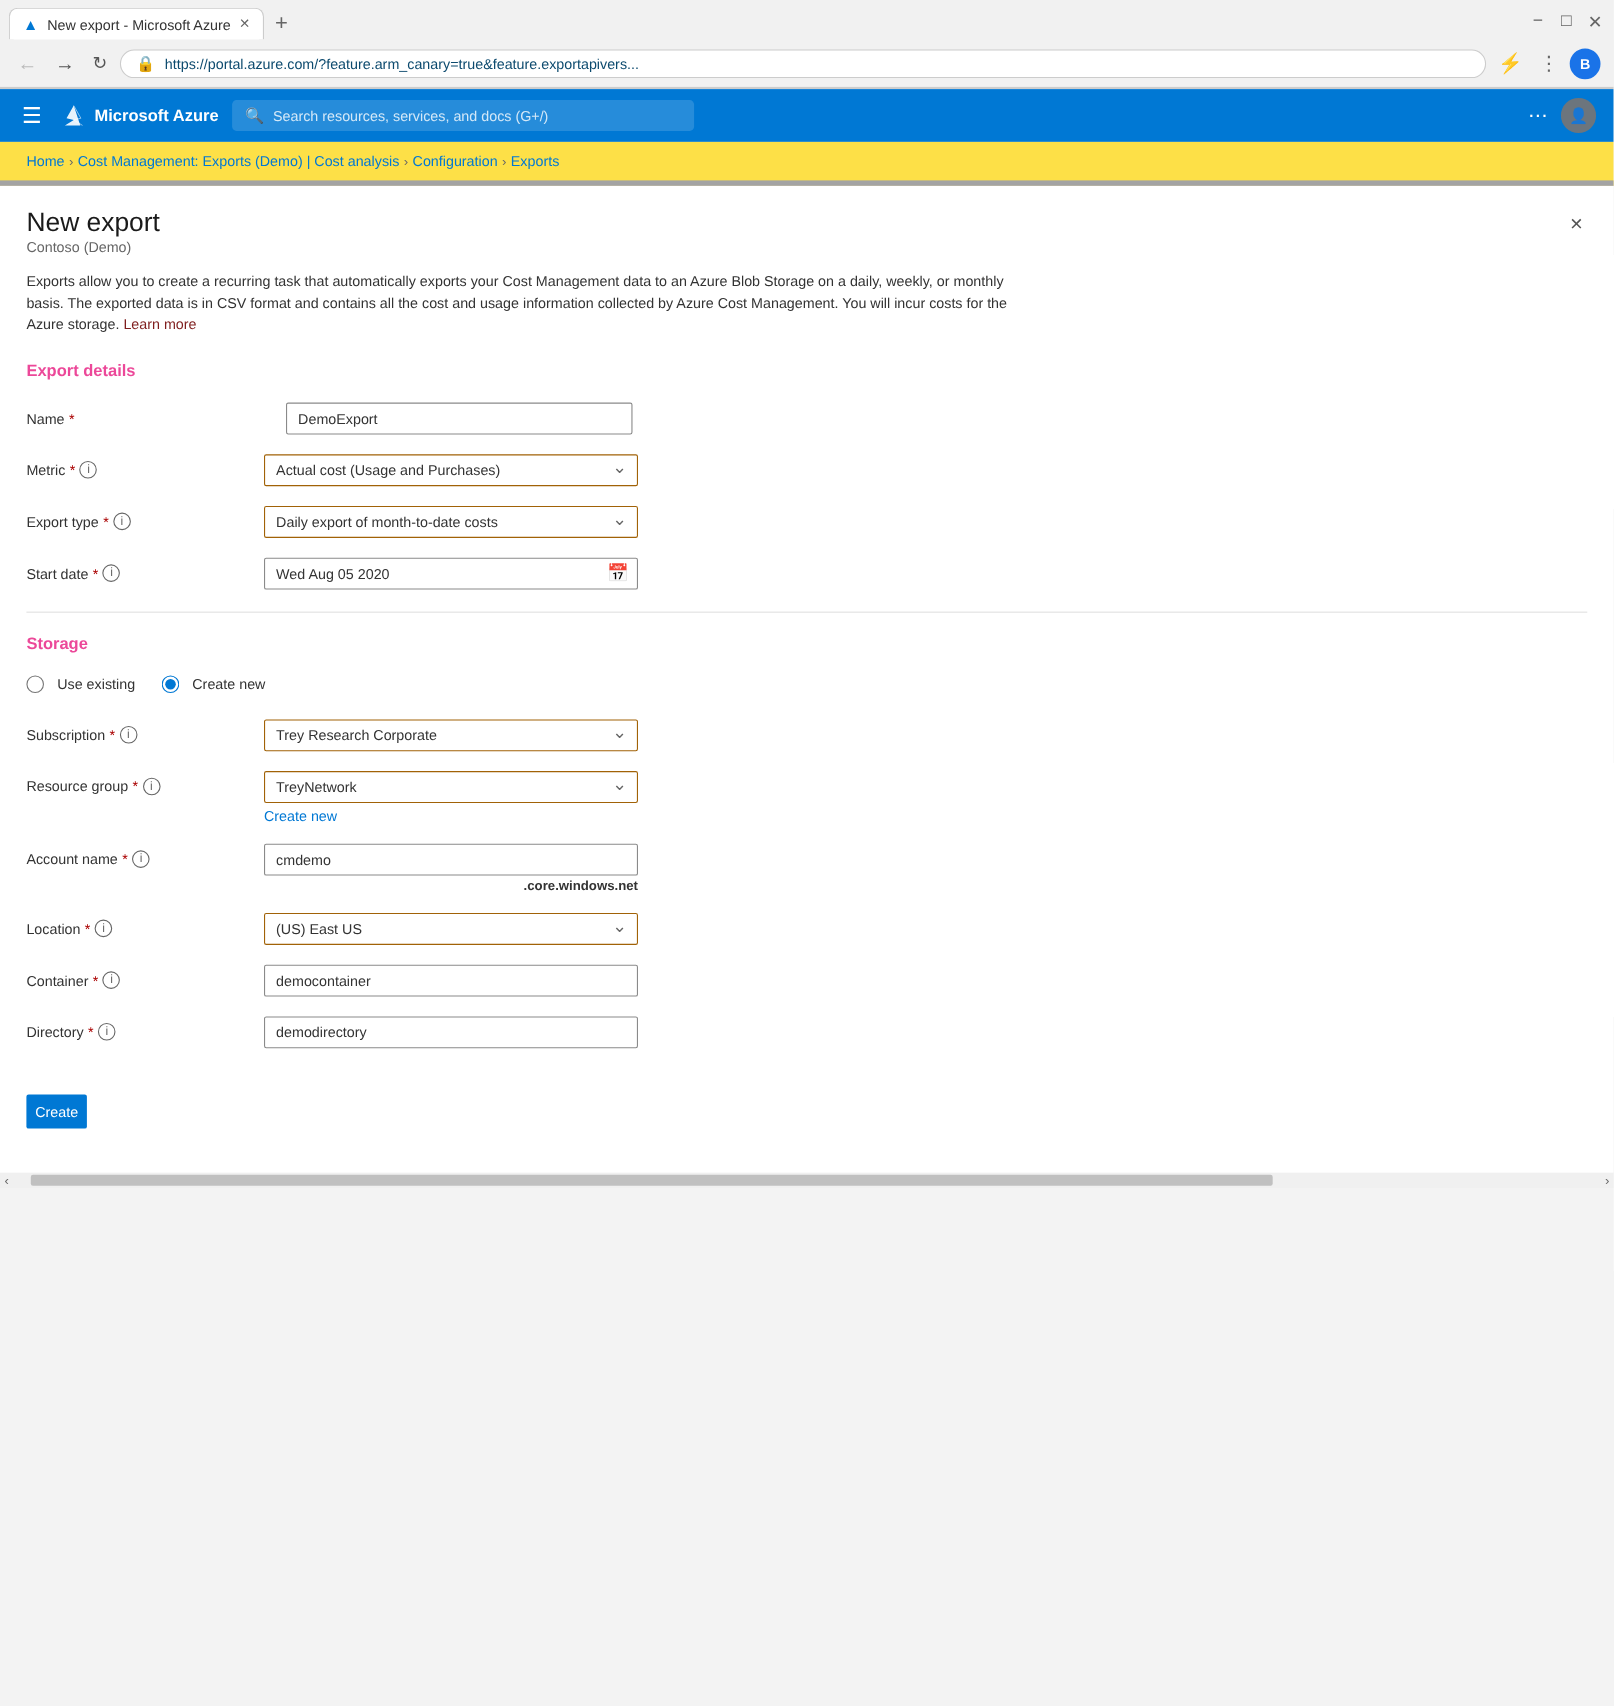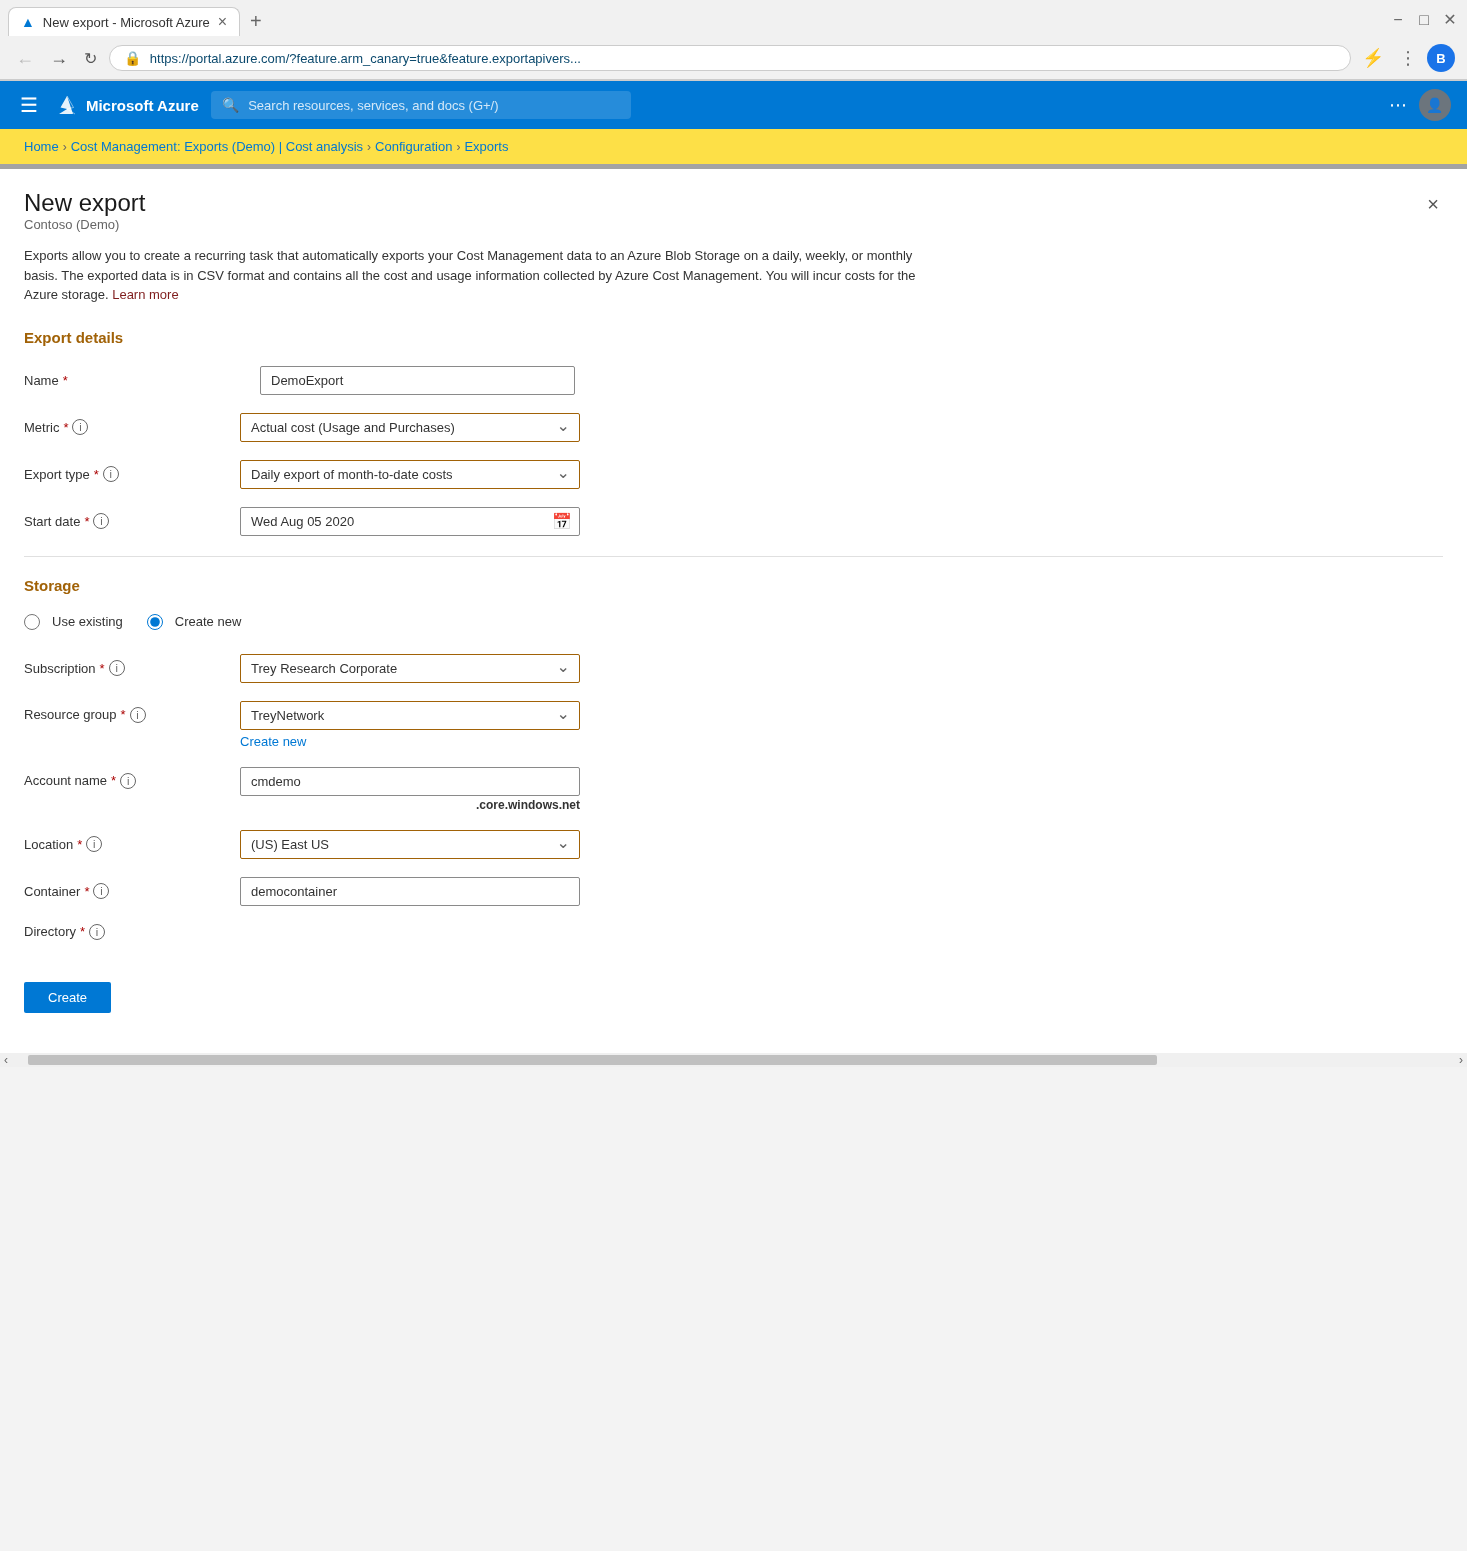--- a/index.html
+++ b/index.html
@@ -50,21 +50,21 @@
     .main-content { background: white; padding: 20px 24px 40px 24px; min-height: 800px; position: relative; }
     .page-header { display: flex; align-items: flex-start; justify-content: space-between; margin-bottom: 4px; }
     .page-title { font-size: 24px; font-weight: 300; color: #1a1a1a; }
     .page-subtitle { font-size: 13px; color: #666; margin-bottom: 10px; }
     .close-btn { background: none; border: none; font-size: 20px; cursor: pointer; color: #555; padding: 4px; }
 
     .description { font-size: 13px; color: #333; line-height: 1.5; margin-bottom: 24px; max-width: 900px; }
     .learn-more { color: #7f1d1d; cursor: pointer; text-decoration: none; }
 
     
-    .section-title { font-size: 15px; font-weight: 600; color: #a16207; margin-bottom: 20px; }
+    .section-title { font-size: 15px; font-weight: 600; color: #ec4899; margin-bottom: 20px; }
 
     
     .form-row { display: flex; align-items: center; margin-bottom: 18px; gap: 16px; }
     .form-label { width: 200px; font-size: 13px; color: #333; display: flex; align-items: center; gap: 4px; flex-shrink: 0; }
     .required-star { color: #a00; }
     .info-icon { width: 16px; height: 16px; border-radius: 50%; border: 1px solid #666; display: inline-flex; align-items: center; justify-content: center; font-size: 11px; color: #666; cursor: pointer; flex-shrink: 0; }
     .form-input { width: 100%; border: 1px solid #8a8a8a; padding: 6px 10px; font-size: 13px; color: #333; outline: none; border-radius: 2px; background: white; }
     .form-select { width: 100%; border: 1px solid #a16207; padding: 6px 10px; font-size: 13px; color: #333; outline: none; border-radius: 2px; background: white; appearance: none; -webkit-appearance: none; cursor: pointer; }
     .select-wrapper { position: relative; width: 100%; max-width: 340px; }
     .select-wrapper::after { content: '⌄'; position: absolute; right: 10px; top: 50%; transform: translateY(-60%); pointer-events: none; color: #666; font-size: 16px; }
@@ -78,21 +78,21 @@
     .radio-label { display: flex; align-items: center; gap: 12px; cursor: pointer; font-size: 13px; color: #333; }
     .radio-input { width: 16px; height: 16px; accent-color: #0078d4; cursor: pointer; }
 
     
     .create-new-link { color: #0078d4; cursor: pointer; font-size: 13px; text-decoration: none; display: block; margin-top: 4px; }
 
     
     .input-suffix { text-align: right; font-size: 12px; color: #333; max-width: 340px; margin-top: 2px; font-weight: 600; }
 
     
-    .create-btn { background: #0078d4; color: white; border: none; padding: 8px 24px; font-size: 13px; cursor: pointer; border-radius: 2px; margin-top: 24px; }
+    .create-btn { background: #0078d4; color: white; border: none; padding: 8px 8px; font-size: 13px; cursor: pointer; border-radius: 2px; margin-top: 24px; }
 
     
     .scrollbar-area { background: #f0f0f0; height: 14px; display: flex; align-items: center; }
     .scrollbar-track { background: #f0f0f0; flex: 1; height: 10px; position: relative; margin: 0 16px; }
     .scrollbar-thumb { background: #c0c0c0; height: 10px; width: 80%; border-radius: 2px; position: absolute; left: 0; }
     .scrollbar-arrow { color: #666; font-size: 12px; cursor: pointer; padding: 0 4px; }
 
     .divider { border: none; border-top: 1px solid #e0e0e0; margin: 20px 0; }
   </style>
 </head>
@@ -294,20 +294,21 @@
       </label>
       <input class="form-input" style="max-width: 340px; width: 340px;" type="text" value="democontainer">
     </div>
 
     <div class="form-row">
       <label class="form-label">
         <span>Directory</span>
         <span class="required-star">*</span>
         <span class="info-icon">i</span>
       </label>
+      <input class="form-input" style="max-width: 340px; width: 340px;" type="text" value="demodirectory">
     </div>
 
   </div>
 
   <button class="create-btn">Create</button>
 
 </div>
 
 <div class="scrollbar-area">
   <span class="scrollbar-arrow">‹</span>

